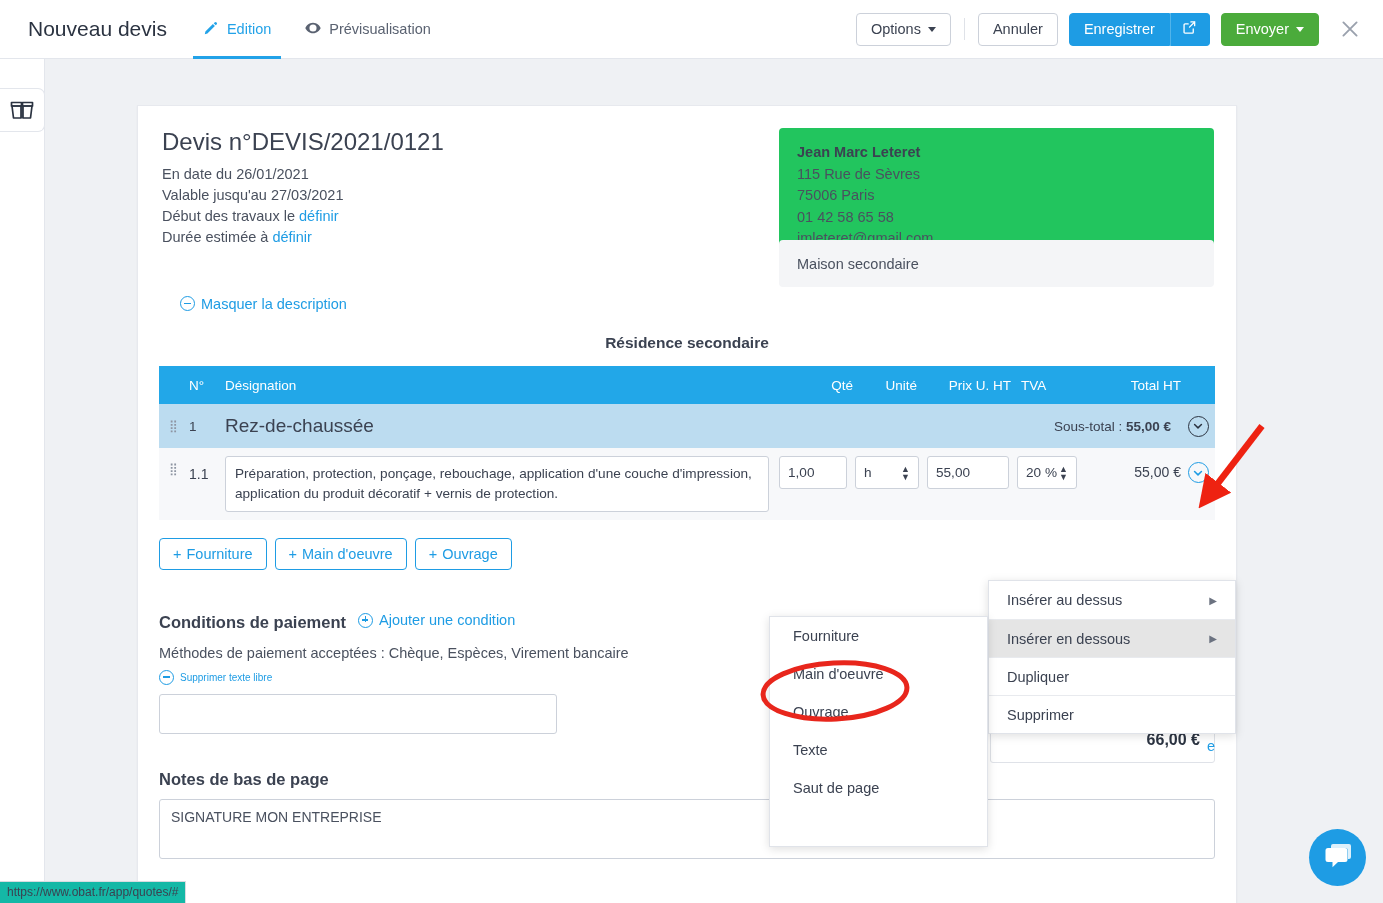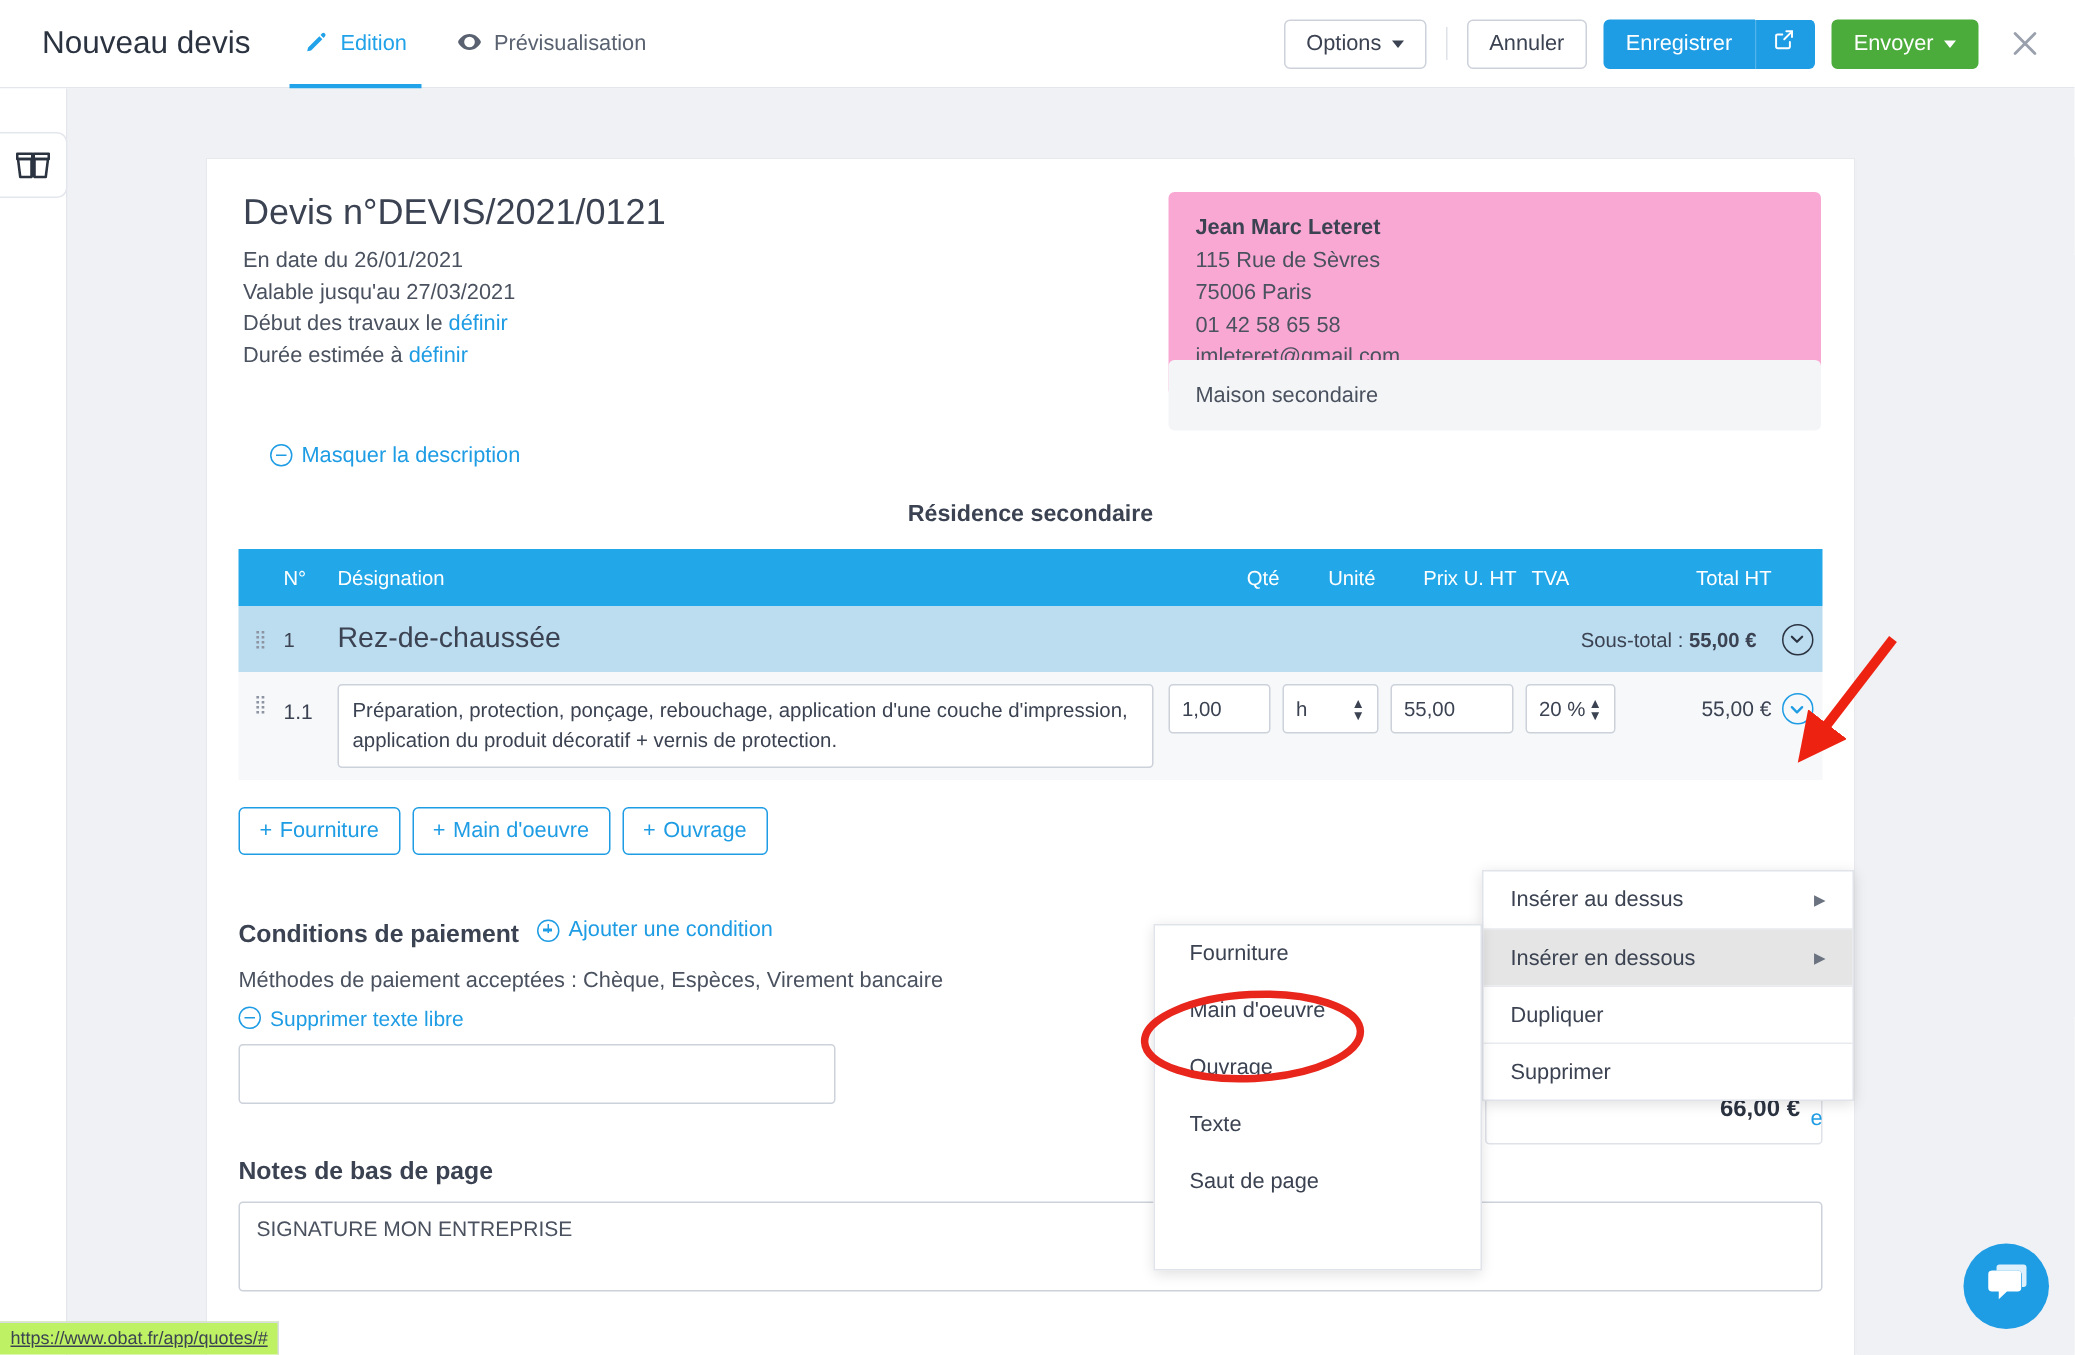--- a/index.html
+++ b/index.html
@@ -107,21 +107,21 @@
   }
 
   
   .doc-head { position: relative; padding: 22px 22px 0 22px; }
   .doc-title { font-size: 24px; color: #3b4251; font-weight: normal; margin: 0 0 8px 2px; }
   .doc-lines { font-size: 14.5px; line-height: 21px; color: #4a515f; margin-left: 2px; }
   a.lk { color: #1e9ce4; text-decoration: none; cursor: pointer; }
 
   .client-box {
     position: absolute; right: 22px; top: 22px; width: 435px;
-    background: #f9a8d4; border-radius: 4px; padding: 14px 18px;
+    background: #22c55e; border-radius: 4px; padding: 14px 18px;
     font-size: 14.5px; line-height: 21.5px; color: #4a515f;
   }
   .client-box .nm { font-weight: bold; color: #3b4251; }
   .sec-box {
     position: absolute; right: 22px; top: 134px; width: 435px; height: 47px;
     background: #f4f5f7; border-radius: 4px;
     display: flex; align-items: center; padding: 0 18px;
     font-size: 14.5px; color: #4a515f;
   }
 
@@ -216,21 +216,21 @@
   .plus-circ {
     width: 15px; height: 15px; border-radius: 50%; border: 1.6px solid #1e9ce4;
     position: relative; flex: none;
   }
   .plus-circ::before, .plus-circ::after {
     content: ""; position: absolute; background: #1e9ce4;
   }
   .plus-circ::before { left: 2.8px; top: 5.6px; width: 6.2px; height: 1.5px; }
   .plus-circ::after { top: 2.8px; left: 5.6px; height: 6.2px; width: 1.5px; }
   .cond-meth { font-size: 14.5px; color: #4a515f; margin-top: 13px; }
-  .cond-del { font-size: 14px; color: #1e9ce4; margin-top: 9px; display: inline-flex; align-items: center; gap: 6px; cursor: pointer; }
+  .cond-del { font-size: 10px; color: #1e9ce4; margin-top: 9px; display: inline-flex; align-items: center; gap: 6px; cursor: pointer; }
   .freebox {
     margin-top: 9px; width: 398px; height: 40px;
     border: 1px solid #ccd1da; border-radius: 3px; background: #fff;
   }
 
   
   .totals {
     position: absolute; right: 21px; top: 560px; width: 225px;
     border: 1px solid #dfe2e8; border-radius: 3px; background: #fff;
     padding: 10px 14px; text-align: right;
@@ -280,24 +280,23 @@
 
   
   .chat {
     position: absolute; right: 17px; bottom: 17px;
     width: 57px; height: 57px; border-radius: 50%;
     background: #1e9ce4; display: flex; align-items: center; justify-content: center;
     cursor: pointer; z-index: 70;
   }
   .statusbar {
     position: absolute; left: 0; bottom: 0;
-    background: #bef264; border: 1px solid #d8dbe0; border-left: none; border-bottom: none;
+    background: #14b8a6; border: 1px solid #d8dbe0; border-left: none; border-bottom: none;
     font-size: 12px; color: #3b4251; padding: 3px 7px 4px 7px; z-index: 80;
     font-family: "Liberation Sans", sans-serif;
-    text-decoration: underline;
   }
 </style>
 </head>
 <body>
 
 <div class="topbar">
   <div class="topbar-title">Nouveau devis</div>
 
   <div class="topbar-tabs">
     <div class="tab active">

